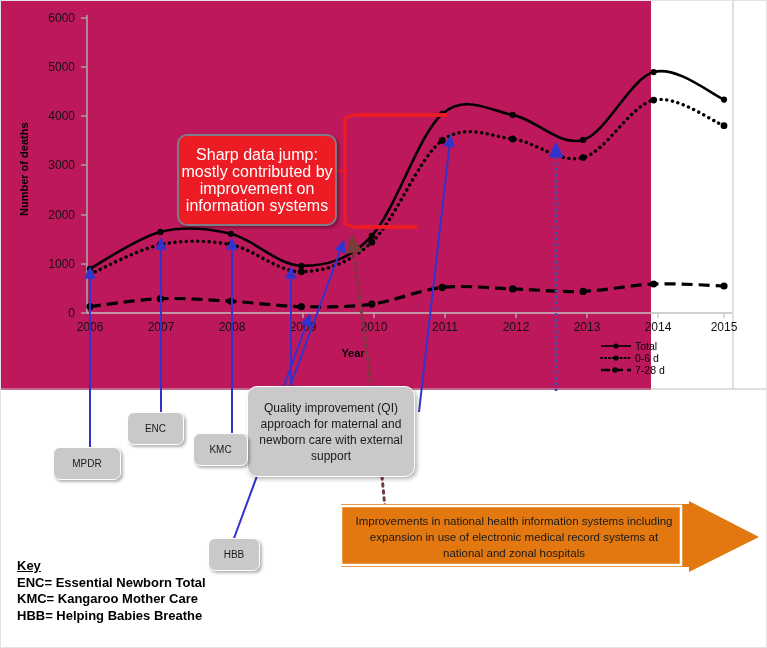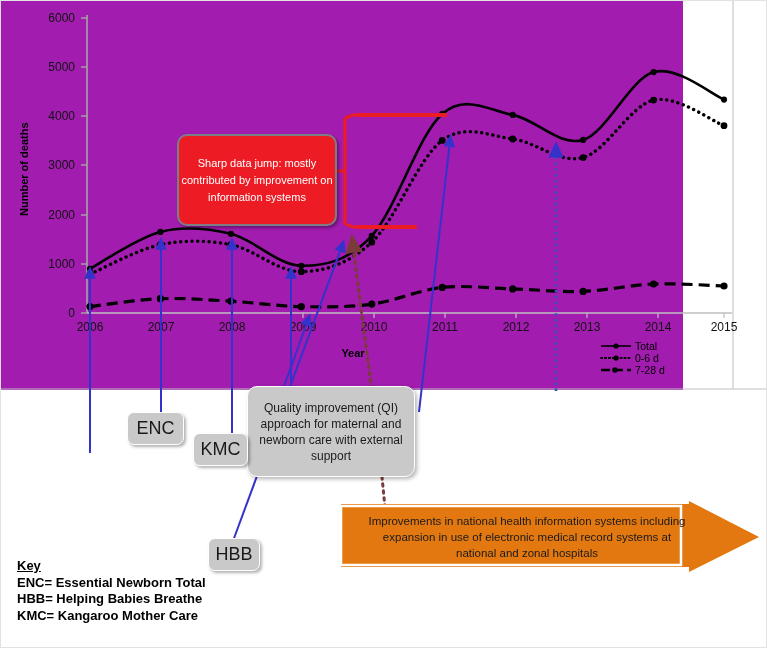--- a/index.html
+++ b/index.html
@@ -1,60 +1,60 @@
 <!DOCTYPE html>
 <html><head>
 <meta charset="utf-8">
 <style>
   html,body{margin:0;padding:0;background:#ffffff;}
   body{font-family:"Liberation Sans", sans-serif;}
   #page{position:relative;width:767px;height:648px;background:#ffffff;overflow:hidden;
         border:1px solid #e2e2e2;box-sizing:border-box;}
 
   
-  #chart-panel{position:absolute;left:0;top:0;width:650px;height:389px;background:#a21caf;padding-left:32px;}
+  #chart-panel{position:absolute;left:0;top:0;width:650px;height:389px;background:#be185d;}
   #chart-svg{position:absolute;left:0;top:0;}
 
   .axis-label{font-size:11px;font-weight:bold;fill:#000;font-family:"Liberation Sans", sans-serif;}
   .tick-text{font-size:12px;fill:#111;font-family:"Liberation Sans", sans-serif;}
   .legend-text{font-size:10.5px;fill:#000;font-family:"Liberation Sans", sans-serif;}
 
   
   #red-callout{position:absolute;left:176px;top:133px;width:156px;height:88px;
       background:#ed1c24;border:2px solid #7d7d86;border-radius:10px;
       box-shadow:2px 2px 3px rgba(0,0,0,.35);
       display:flex;align-items:center;justify-content:center;}
-  #red-callout .txt{color:#ffffff;font-size:11px;line-height:17px;text-align:center;padding:0 0;}
+  #red-callout .txt{color:#ffffff;font-size:16px;line-height:17px;text-align:center;padding:0 0;}
 
   
   .tag{position:absolute;background:#c9c9c9;border:1px solid #ffffff;border-radius:7px;
        box-shadow:2px 2px 3px rgba(0,0,0,.30);
        display:flex;align-items:center;justify-content:center;
-       font-size:18px;color:#1a1a1a;}
+       font-size:10px;color:#1a1a1a;}
   #tag-mpdr{left:52px;top:446px;width:66px;height:31px;}
   #tag-enc{left:126px;top:411px;width:55px;height:31px;}
   #tag-kmc{left:192px;top:432px;width:53px;height:31px;}
   #tag-hbb{left:207px;top:537px;width:50px;height:31px;}
 
   
   #qi-box{position:absolute;left:246px;top:385px;width:166px;height:89px;
       background:#c9c9c9;border:1px solid #ffffff;border-radius:10px;
       box-shadow:2px 2px 4px rgba(0,0,0,.30);
       display:flex;align-items:center;justify-content:center;}
   #qi-box .txt{font-size:12px;line-height:16px;text-align:center;color:#1a1a1a;padding:0 8px;}
 
   
   #blue-arrow{position:absolute;left:418px;top:385px;width:155px;height:110px;}
   #blue-arrow .txt{position:absolute;left:10px;top:30px;width:96px;
       color:#ffffff;font-size:11.5px;line-height:16px;text-align:center;}
 
   
   #orange-arrow{position:absolute;left:340px;top:500px;width:420px;height:72px;}
   #orange-arrow .txt{position:absolute;left:8px;top:12px;width:330px;
-      color:#1a1a1a;font-size:11.5px;line-height:16px;text-align:center;margin-left:13px;}
+      color:#1a1a1a;font-size:11.5px;line-height:16px;text-align:center;}
 
   
   #key-block{position:absolute;left:16px;top:557px;font-size:13px;color:#000;
       font-weight:bold;line-height:16.5px;}
   #key-block .key-title{text-decoration:underline;}
 
   .ov{position:absolute;left:0;top:0;width:767px;height:648px;pointer-events:none;}
 </style>
 </head>
 <body>
@@ -222,30 +222,33 @@
       <path d="M0,3 L348,3 L348,0 L418,36 L348,71 L348,66 L0,66 Z" fill="#e2780f"></path>
       <path d="M0,5 L340,5 L340,64 L0,64 Z" fill="#e2780f" stroke="#ffffff" stroke-width="2.5"></path>
     </svg>
     <div class="txt">Improvements in national health information systems including expansion in use of electronic medical record systems at national and zonal hospitals</div>
   </div>
 
   <div id="qi-box">
     <div class="txt">Quality improvement (QI) approach for maternal and newborn care with external support</div>
   </div>
 
+  <div class="tag" id="tag-mpdr">
+      <span>MPDR</span>
+    </div>
   <div class="tag" id="tag-enc">
       <span>ENC</span>
     </div>
   <div class="tag" id="tag-kmc">
       <span>KMC</span>
     </div>
   <div class="tag" id="tag-hbb">
       <span>HBB</span>
     </div>
 
   <div id="key-block">
     <div class="key-title">Key</div>
     <div>ENC= Essential Newborn Total</div>
+    <div>KMC= Kangaroo Mother Care</div>
     <div>HBB= Helping Babies Breathe</div>
-    <div>KMC= Kangaroo Mother Care</div>
   </div>
 
 </div>
 
 </body></html>

